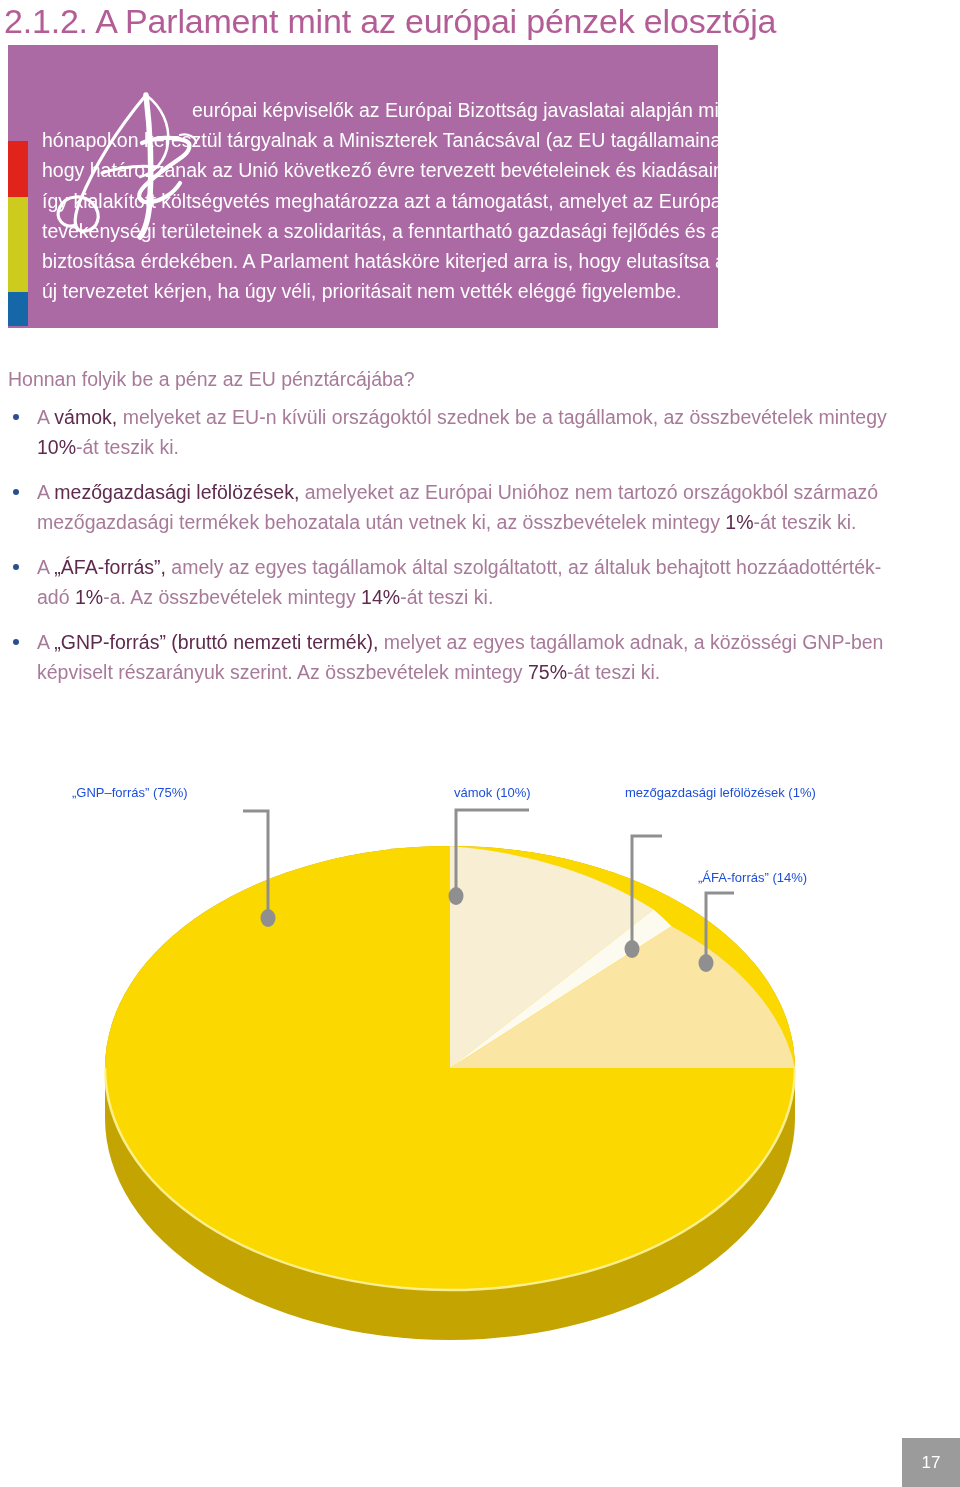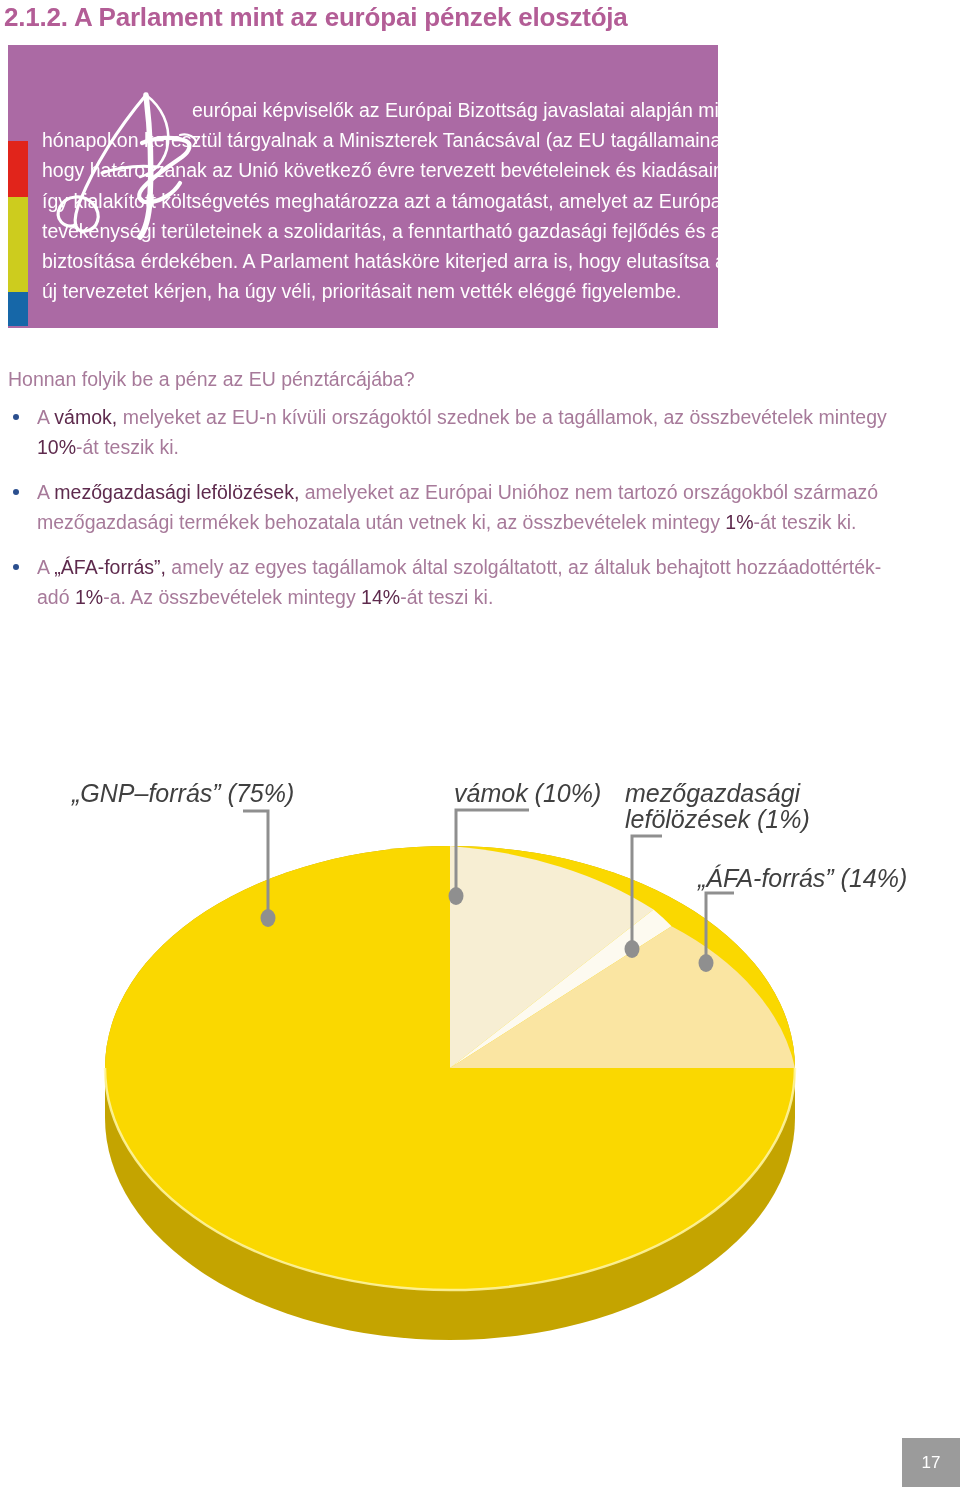--- a/index.html
+++ b/index.html
@@ -9,22 +9,22 @@
     background: #ffffff;
     font-family: "Liberation Sans", sans-serif;
     position: relative;
     overflow: hidden;
   }
 
   
   #page-title {
     position: absolute;
     left: 4px; top: 2px;
-    font-size: 26px;
-    font-weight: bold;
+    font-size: 34px;
+    font-weight: normal;
     color: #b35d96;
     letter-spacing: -0.2px;
     white-space: nowrap;
   }
 
   
   #intro-panel {
     position: absolute;
     left: 8px; top: 45px;
     width: 710px; height: 283px;
@@ -94,25 +94,24 @@
   
   #chart-area {
     position: absolute;
     left: 0; top: 760px;
     width: 960px; height: 600px;
   }
   #pie-svg { position:absolute; left:0; top:0; }
 
   .callout-label {
     position: absolute;
-    font-size: 25px;
-    color: #404040;
+    font-size: 13px;
+    color: #1d4ed8;
     line-height: 26px;
     white-space: nowrap;
-    font-style: italic;
   }
   #label-gnp   { left: 72px;  top: 20px; }
   #label-vamok { left: 454px; top: 20px; }
   #label-mezo  { left: 625px; top: 20px; white-space: normal; width: 200px; }
   #label-afa   { left: 698px; top: 105px; }
 
   
   #page-number-box {
     position: absolute;
     right: 0px; bottom: 0px;
@@ -168,20 +167,24 @@
   <div class="bullet-row">
     <span class="bullet-dot"></span>
     <span>A </span><b>mezőgazdasági lefölözések,</b><span> amelyeket az Európai Unióhoz nem tartozó országokból származó mezőgazdasági termékek behozatala után vetnek ki, az összbevételek mintegy </span><b>1%</b><span>-át teszik ki.</span>
   </div>
 
   <div class="bullet-row">
     <span class="bullet-dot"></span>
     <span>A </span><b>„ÁFA-forrás”,</b><span> amely az egyes tagállamok által szolgáltatott, az általuk behajtott hozzáadottérték-adó </span><b>1%</b><span>-a. Az összbevételek mintegy </span><b>14%</b><span>-át teszi ki.</span>
   </div>
 
+  <div class="bullet-row">
+    <span class="bullet-dot"></span>
+    <span>A </span><b>„GNP-forrás” (bruttó nemzeti termék),</b><span> melyet az egyes tagállamok adnak, a közösségi GNP-ben képviselt részarányuk szerint. Az összbevételek mintegy </span><b>75%</b><span>-át teszi ki.</span>
+  </div>
 
 </div>
 
 <div id="chart-area">
 
   <svg id="pie-svg" width="960" height="600" viewBox="0 0 960 600" xmlns="http://www.w3.org/2000/svg">
     <defs>
       <clipPath id="clip-bottom">
         <rect x="0" y="308" width="960" height="300"></rect>
       </clipPath>

